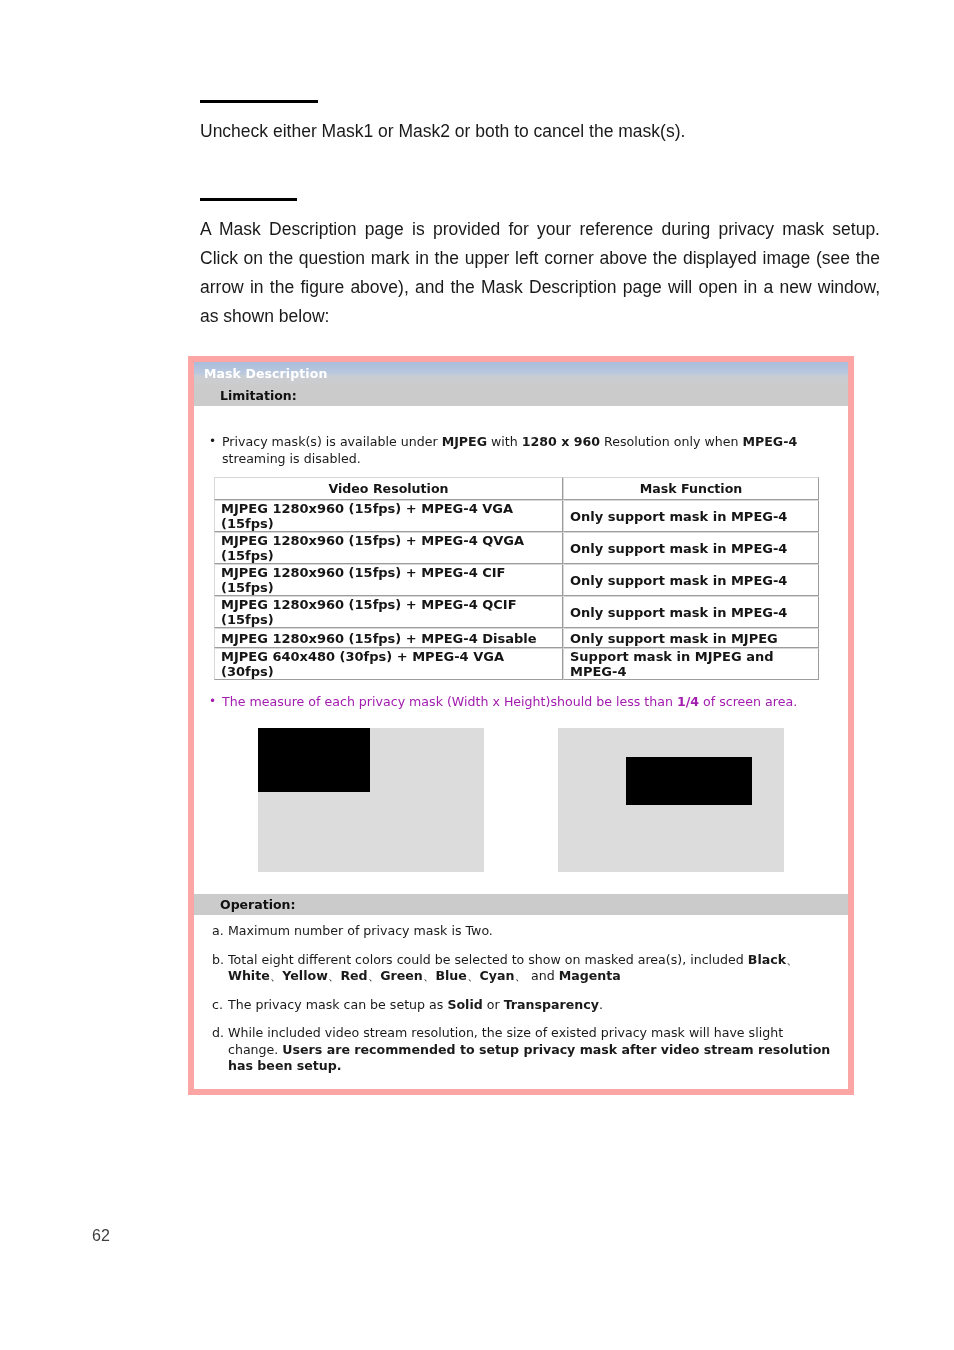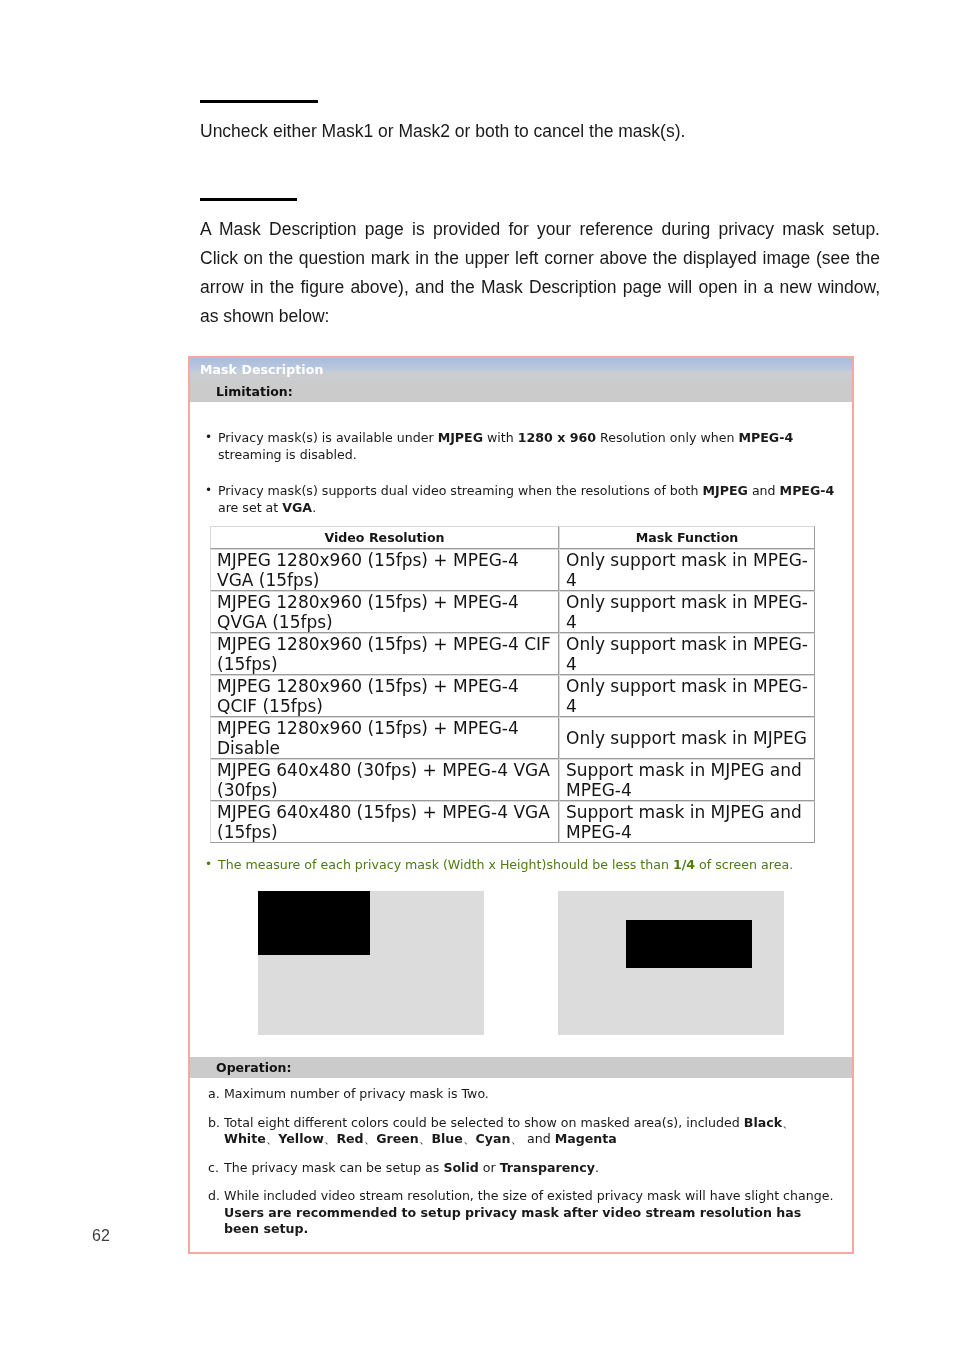--- a/index.html
+++ b/index.html
@@ -48,21 +48,21 @@
     margin-top: 14px;
   }
   .gap-block { height: 52px; }
 
   
   .mask-panel {
     position: absolute;
     left: 188px;
     top: 356px;
     width: 666px;
-    border: 2px solid #fca5a5;
+    border: 6px solid #fca5a5;
     background: #ffffff;
     box-sizing: border-box;
     font-family: "DejaVu Sans", sans-serif;
   }
 
   .panel-titlebar {
     height: 23px;
     background: linear-gradient(to bottom, #a9bcd9 0%, #b9c8df 48%, #c9cdd2 62%, #cccccc 100%);
     display: flex;
     align-items: center;
@@ -126,25 +126,25 @@
     border-spacing: 0;
     width: 605px;
     table-layout: fixed;
   }
   table.res-table th,
   table.res-table td {
     border: 1px solid #9c9c9c;
     border-top-color: #d8d8d8;
     border-left-color: #d8d8d8;
     background: #ffffff;
-    font-size: 17px;
+    font-size: 13px;
     height: 20px;
     padding: 0 6px;
     color: #151515;
-    font-weight: normal;
+    font-weight: bold;
     vertical-align: middle;
     box-sizing: border-box;
   }
   table.res-table th {
     font-weight: bold;
     text-align: center;
     height: 23px;
     font-size: 12.6px;
   }
   table.res-table col.c1 { width: 349px; }
@@ -152,21 +152,21 @@
 
   
   .measure-note {
     padding: 4px 12px 0 12px;
   }
   .measure-note .mnote {
     position: relative;
     padding-left: 16px;
     font-size: 12.6px;
     line-height: 16px;
-    color: #4d7c0f;
+    color: #a21caf;
   }
   .measure-note .mnote::before {
     content: "\2022";
     position: absolute;
     left: 3px;
     top: -1px;
     font-size: 12px;
   }
 
   
@@ -252,21 +252,20 @@
 
   <div class="panel-titlebar">
     <span class="title-text">Mask Description</span>
   </div>
 
   <div class="section-band">Limitation:</div>
 
   <div class="section-body">
     <ul class="limit-list" id="limit-list">
         <li><span>Privacy mask(s) is available under </span><b>MJPEG</b><span> with </span><b>1280 x 960</b><span> Resolution only when </span><b>MPEG-4</b><span> streaming is disabled.</span></li>
-        <li><span>Privacy mask(s) supports dual video streaming when the resolutions of both </span><b>MJPEG</b><span> and </span><b>MPEG-4</b><span> are set at </span><b>VGA</b><span>.</span></li>
       </ul>
   </div>
 
   <div class="res-table-wrap">
     <table class="res-table">
       <colgroup>
           <col class="c1">
           <col class="c2">
         </colgroup>
       <thead>
@@ -293,24 +292,20 @@
             <td>Only support mask in MPEG-4</td>
           </tr>
           <tr>
             <td>MJPEG 1280x960 (15fps) + MPEG-4 Disable</td>
             <td>Only support mask in MJPEG</td>
           </tr>
           <tr>
             <td>MJPEG 640x480 (30fps) + MPEG-4 VGA (30fps)</td>
             <td>Support mask in MJPEG and MPEG-4</td>
           </tr>
-          <tr>
-            <td>MJPEG 640x480 (15fps) + MPEG-4 VGA (15fps)</td>
-            <td>Support mask in MJPEG and MPEG-4</td>
-          </tr>
         </tbody>
     </table>
   </div>
 
   <div class="measure-note">
     <div class="mnote" id="measure-note"><span>The measure of each privacy mask (Width x Height)should be less than </span><b>1/4</b><span> of screen area.</span></div>
   </div>
 
   <div class="examples">
     <div class="example-frame">

